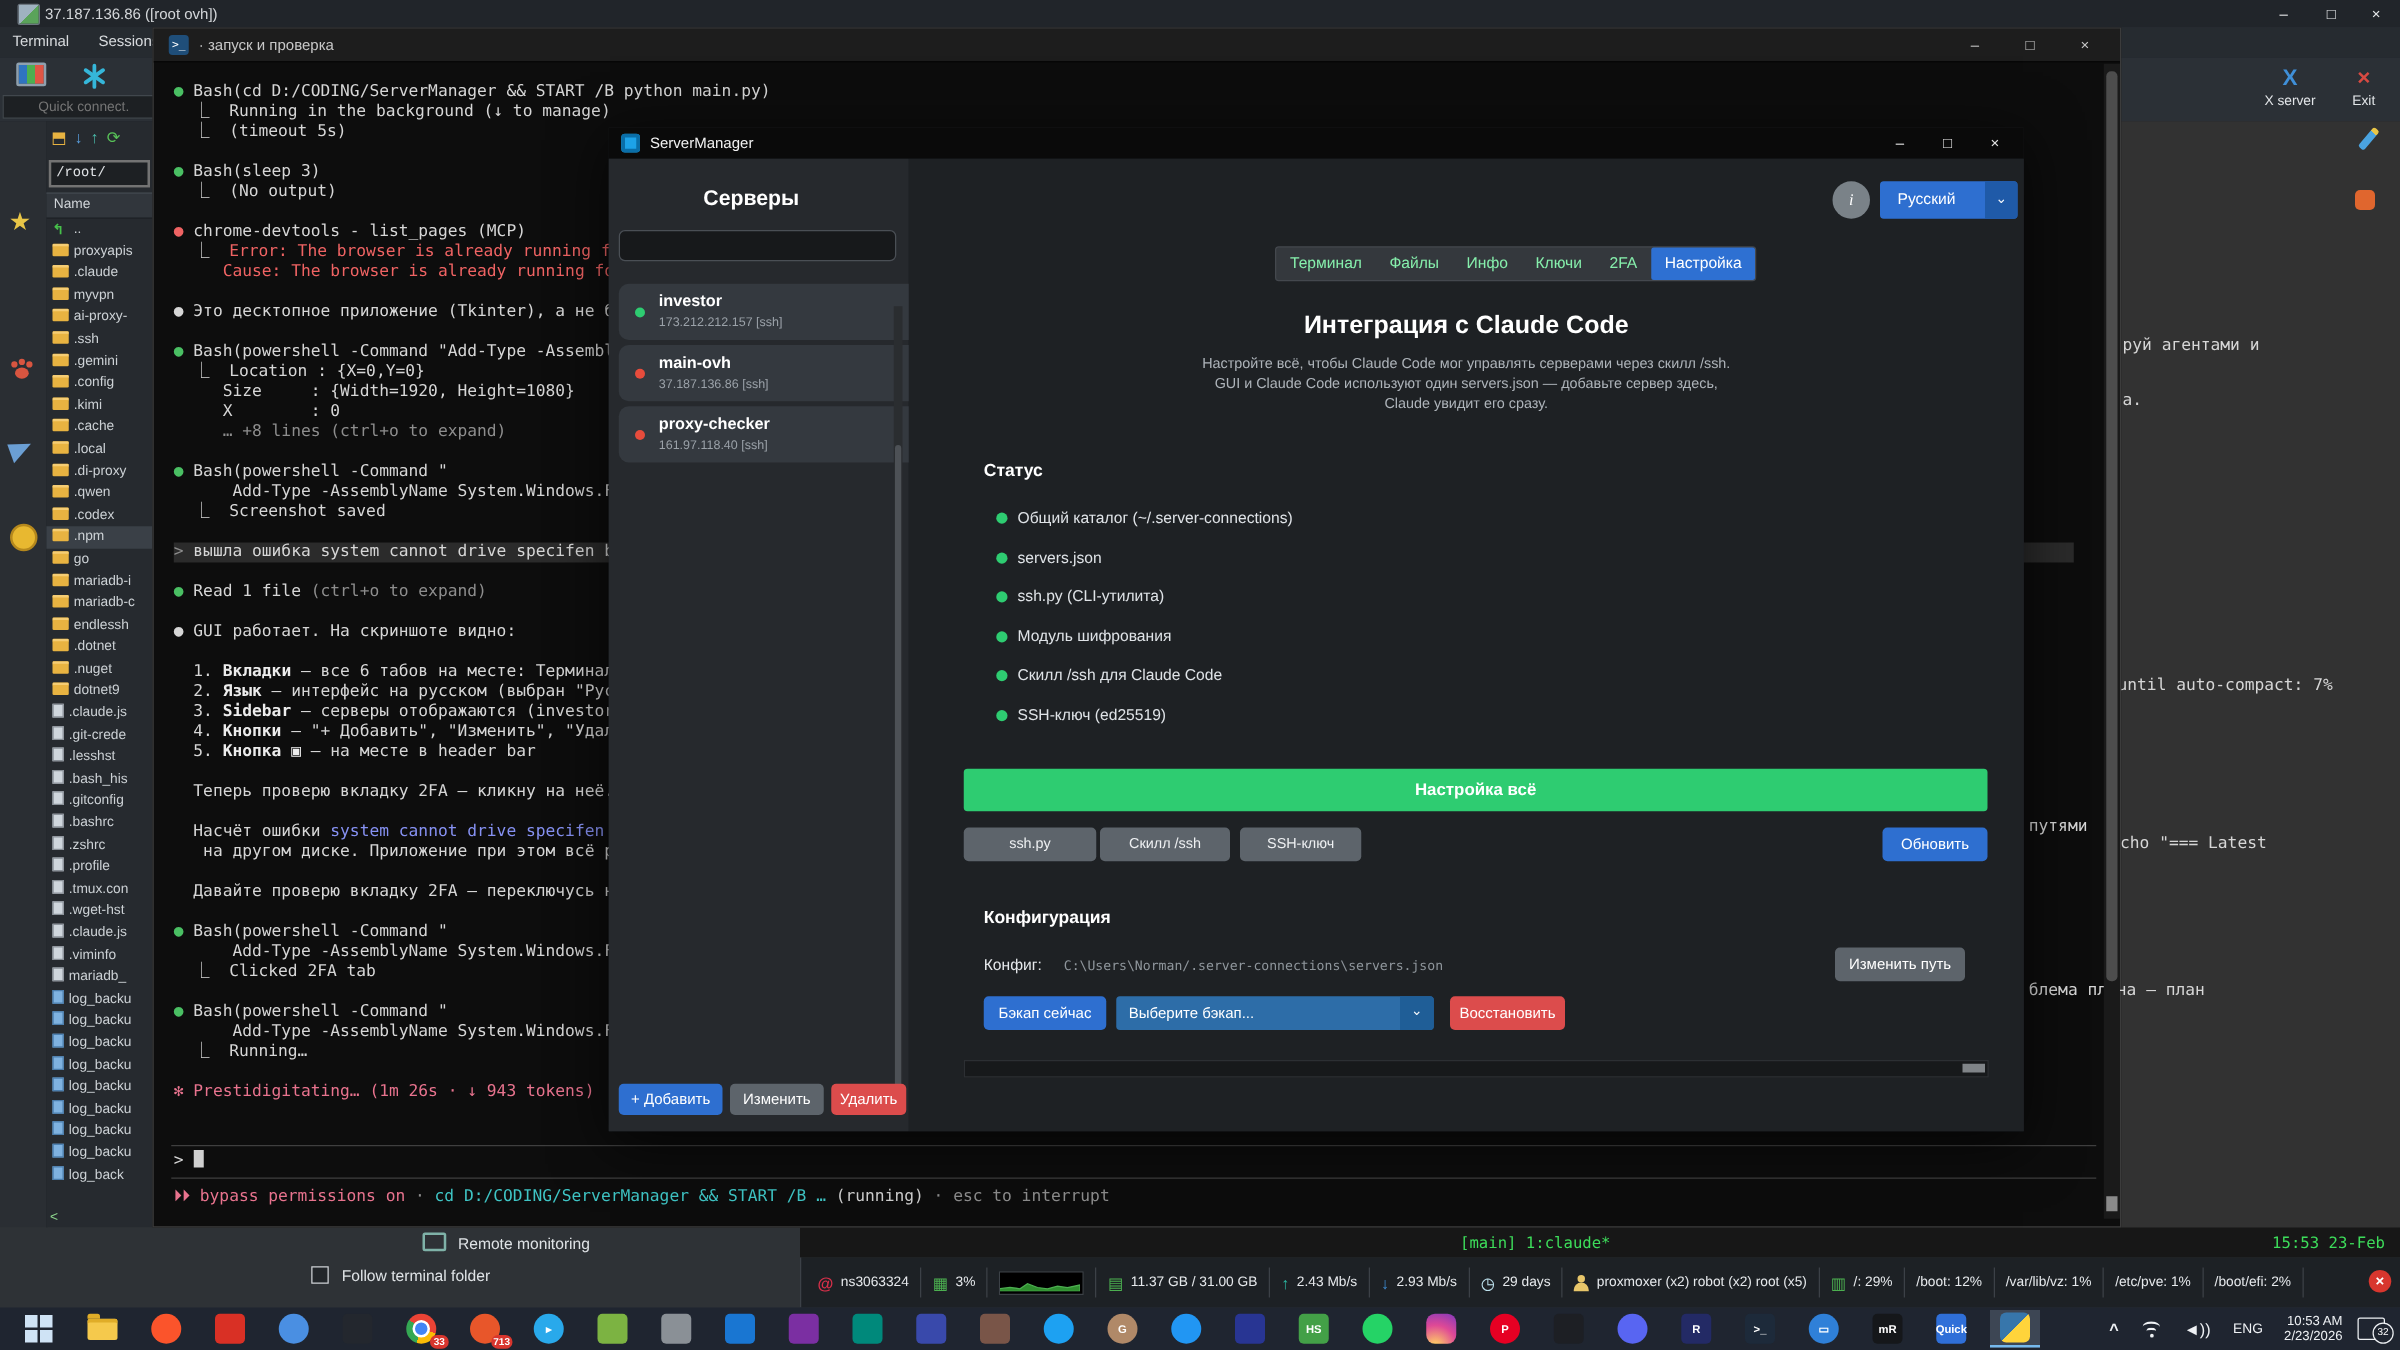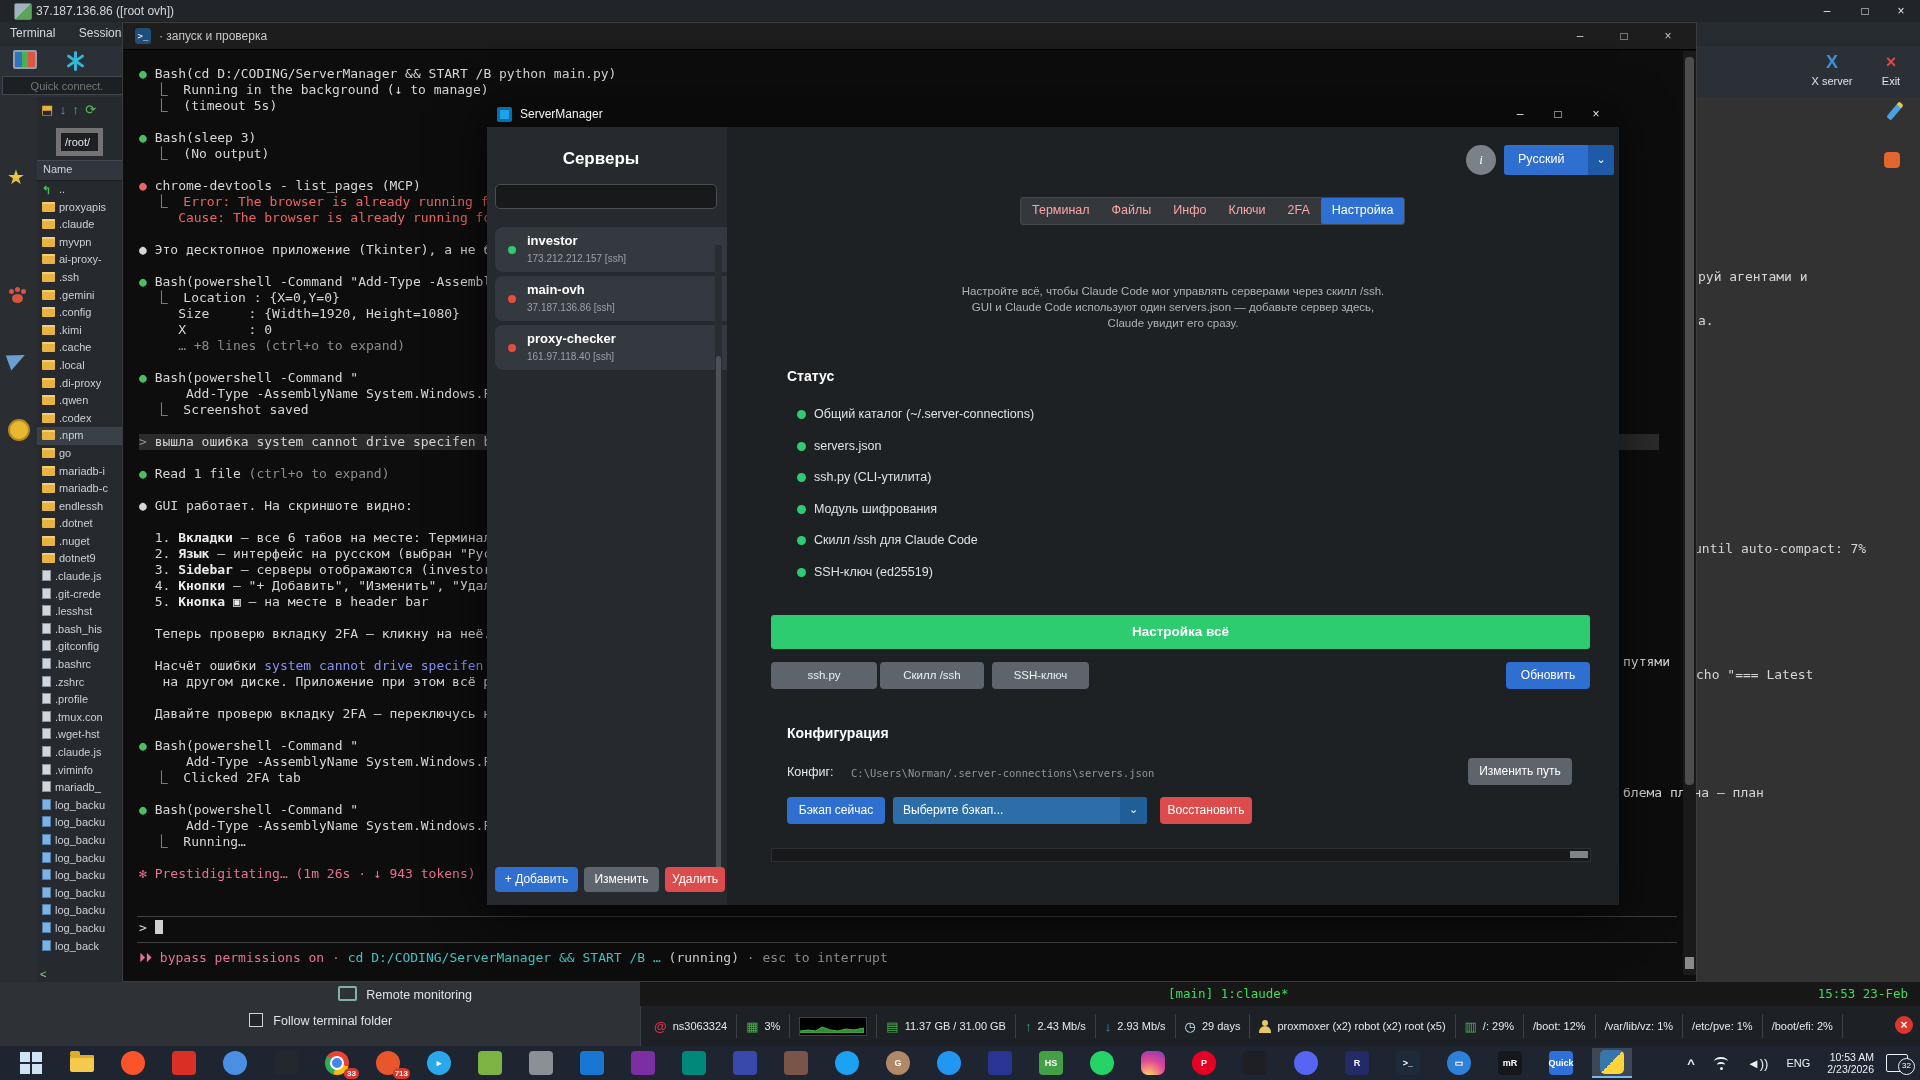--- a/index.html
+++ b/index.html
@@ -29,21 +29,21 @@
   #mx-strip{left:0;top:97px;width:37px;height:885px;background:#2a2e33;border-right:1px solid #1e2226;}
   .strip-star{left:7px;top:68px;font-size:20px;color:#e8c547;}
   .paw{left:9px;top:190px;width:18px;height:18px;}
   .paw i{position:absolute;border-radius:50%;background:#d85540;}
   .tri-plane{left:8px;top:255px;width:0;height:0;border-left:18px solid #6b9fd4;border-top:6px solid transparent;border-bottom:10px solid transparent;transform:rotate(-20deg);}
   .yellow-dot{left:8px;top:322px;width:18px;height:18px;border-radius:50%;background:#e8b830;border:2px solid #b5881d;}
   
   #mx-files{left:37px;top:97px;width:85px;height:885px;background:#262a2f;overflow:hidden;}
   #mx-ftools{padding:5px 2px 2px 4px;height:24px;}
   #mx-ftools span{margin-right:3px;font-size:13px;}
-  #mx-path{margin:0 19px;background:#1d2023;border:5px solid #737373;color:#e2e5e8;height:16px;line-height:16px;padding:1px 4px;font-size:11px;}
+  #mx-path{margin:0 2px;background:#1d2023;border:2px solid #737373;color:#e2e5e8;height:16px;line-height:16px;padding:1px 4px;font-size:11px;font-family:Liberation Mono, monospace;}
   #mx-fhead{margin-top:4px;background:#31363c;border-top:1px solid #42484f;border-bottom:1px solid #1b1e22;
             color:#d0d4d8;padding:2px 6px;height:15px;font-size:11px;}
   .frow{height:17.6px;line-height:17.6px;white-space:nowrap;padding-left:5px;font-size:11px;color:#ccd1d5;}
   .frow.sel{background:#3a4047;}
   .fic{display:inline-block;width:13px;height:10px;margin-right:4px;vertical-align:-1px;}
   .fic.f{background:#e8b341;border-radius:1px;box-shadow:inset 0 2px 0 #f5cd74;}
   .fic.d{width:9px;height:11px;background:#cfd6dd;border:1px solid #8a9199;box-sizing:border-box;}
   .fic.l{width:9px;height:11px;background:#7fb2e0;border:1px solid #4b7eae;box-sizing:border-box;}
   .fic.up{background:none;color:#46c04a;font-weight:bold;}
   #fscroll{left:40px;top:968px;color:#8fd88f;font-size:11px;}
@@ -115,21 +115,21 @@
   .smbtn{position:absolute;height:25px;border-radius:4px;color:#ffffff;font-size:12px;text-align:center;line-height:25px;}
   .blue{background:#2e6fd0;}.gray{background:#5d646b;}.red{background:#dc4c4c;}
   #sm-main{left:240px;top:25px;width:892px;height:778px;background:#1e2124;}
   #sm-info{left:739px;top:18px;width:30px;height:30px;border-radius:50%;background:#7a8288;color:#fff;
            text-align:center;line-height:30px;font-size:13px;font-style:italic;font-family:"Liberation Serif",serif;}
   #sm-lang{left:777px;top:18px;width:110px;height:30px;background:#2e6fd0;border-radius:3px;color:#fff;}
   #sm-lang .lbl{position:absolute;left:14px;top:7px;font-size:12.5px;}
   #sm-lang .chev{position:absolute;right:0;top:0;width:26px;height:30px;background:#1f5aa8;border-radius:0 3px 3px 0;
                  text-align:center;line-height:28px;font-size:11px;}
   #sm-tabs{left:293px;top:70px;height:26px;background:#34383d;border:1px solid #44484e;border-radius:3px;display:flex;}
-  .tab{padding:0 11px;line-height:24px;color:#fca5a5;font-size:12.5px;white-space:nowrap;}
+  .tab{padding:0 11px;line-height:24px;color:#86efac;font-size:12.5px;white-space:nowrap;}
   .tab.active{background:#2e70d2;color:#fff;border-radius:2px;}
   #sm-h1{left:0;top:122px;width:892px;text-align:center;color:#fff;font-size:20px;font-weight:bold;}
   .sm-sub{position:absolute;left:0;width:892px;text-align:center;color:#aeb4ba;font-size:11.5px;}
   #sm-status-title{left:60px;top:241px;color:#fff;font-size:14px;font-weight:bold;}
   .stitem{position:absolute;left:87px;color:#dfe3e7;font-size:12.5px;}
   .stdot{position:absolute;left:70px;width:9px;height:9px;border-radius:50%;background:#2ecc71;}
   #sm-install{left:44px;top:488px;width:819px;height:34px;background:#2ecc71;border-radius:3px;color:#fff;
               font-weight:bold;font-size:13.5px;text-align:center;line-height:34px;}
   .cmpbtn{position:absolute;top:535px;height:27px;background:#5d646b;border-radius:4px;color:#eef0f2;
           font-size:11.5px;text-align:center;line-height:27px;}
@@ -489,20 +489,21 @@
         <span class="chev">⌄</span>
       </div>
       <div class="abs" id="sm-tabs">
           <div class="tab">Терминал</div>
           <div class="tab">Файлы</div>
           <div class="tab">Инфо</div>
           <div class="tab">Ключи</div>
           <div class="tab">2FA</div>
           <div class="tab active">Настройка</div>
         </div>
+      <div class="abs" id="sm-h1">Интеграция с Claude Code</div>
       <div class="abs sm-sub" style="top:158px">Настройте всё, чтобы Claude Code мог управлять серверами через скилл /ssh.</div>
       <div class="abs sm-sub" style="top:174px">GUI и Claude Code используют один servers.json — добавьте сервер здесь,</div>
       <div class="abs sm-sub" style="top:190px">Claude увидит его сразу.</div>
       <div class="abs" id="sm-status-title">Статус</div>
       <div id="sm-statuslist">
           <div class="stdot" style="top: 283px;"></div>
           <div class="stitem" style="top: 280px;">Общий каталог (~/.server-connections)</div>
           <div class="stdot" style="top: 314.5px;"></div>
           <div class="stitem" style="top: 311.5px;">servers.json</div>
           <div class="stdot" style="top: 346px;"></div>

